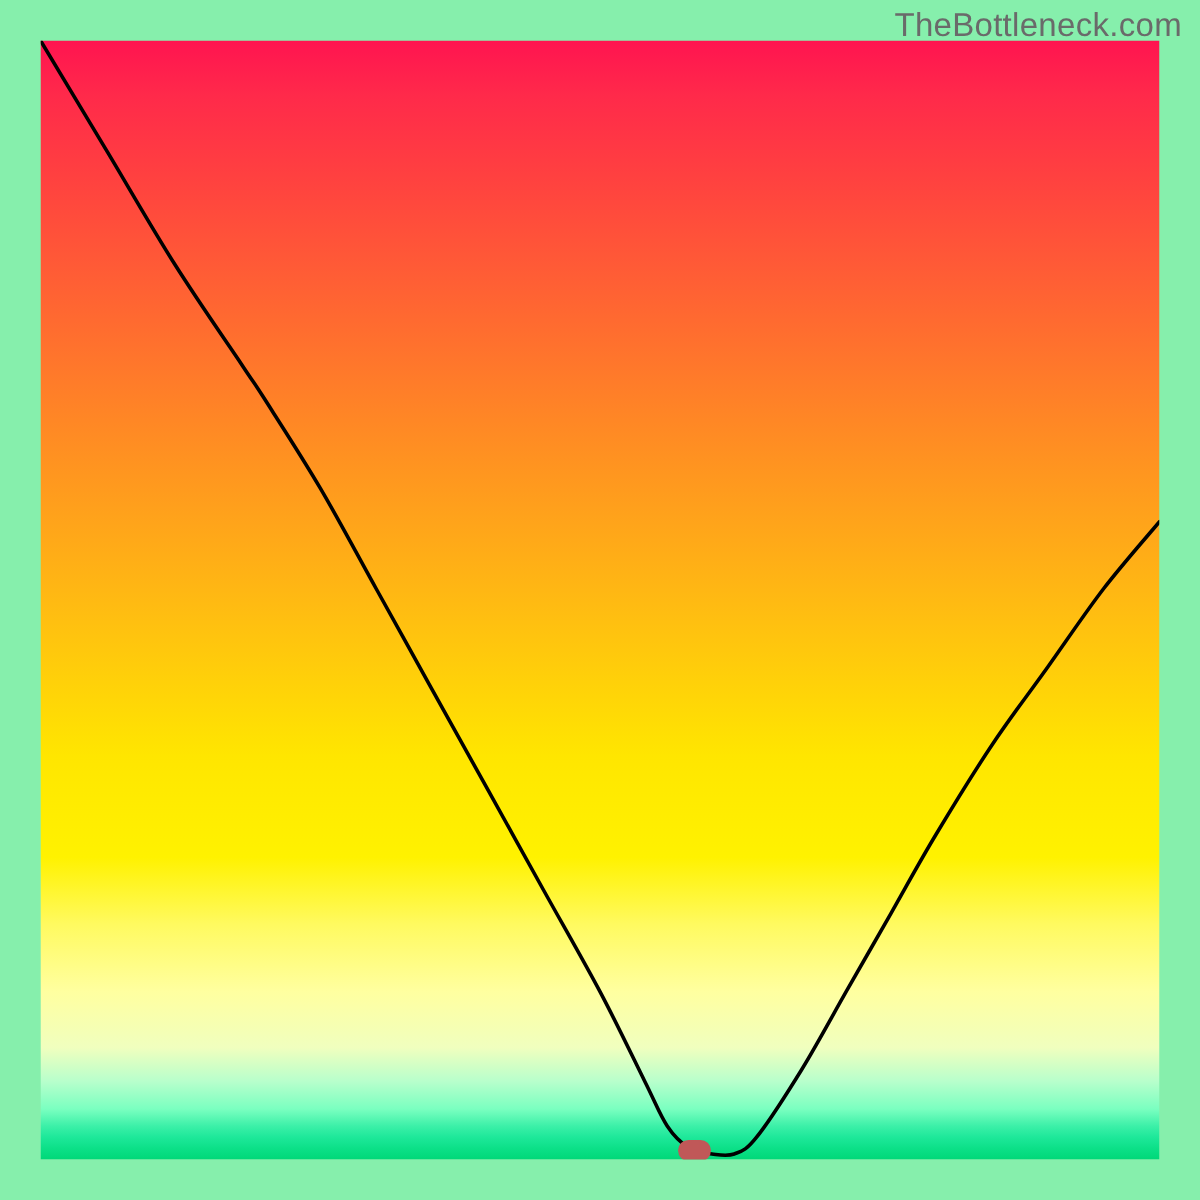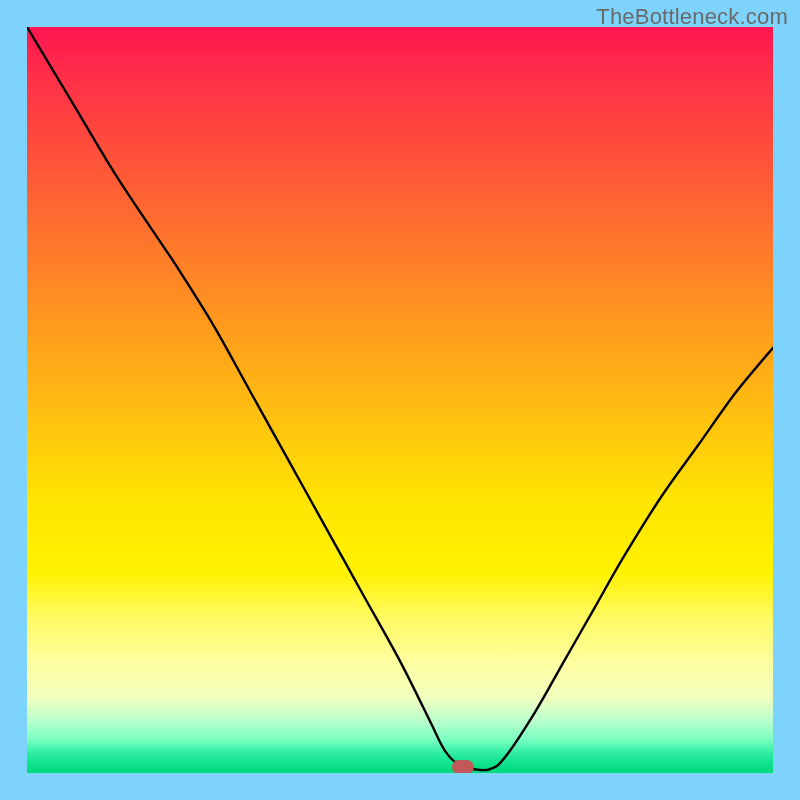--- a/index.html
+++ b/index.html
@@ -8,21 +8,21 @@
     width: 800px;
     height: 800px;
     background: #000;
     overflow: hidden;
     font-family: Arial, Helvetica, sans-serif;
   }
   .frame {
     position: relative;
     width: 800px;
     height: 800px;
-    background: #7dd3fc;
+    background: #86efac;
   }
   .watermark {
     position: absolute;
     top: 4px;
     right: 12px;
     color: #6a6a6a;
     font-size: 22px;
     letter-spacing: 0.2px;
     z-index: 10;
   }

